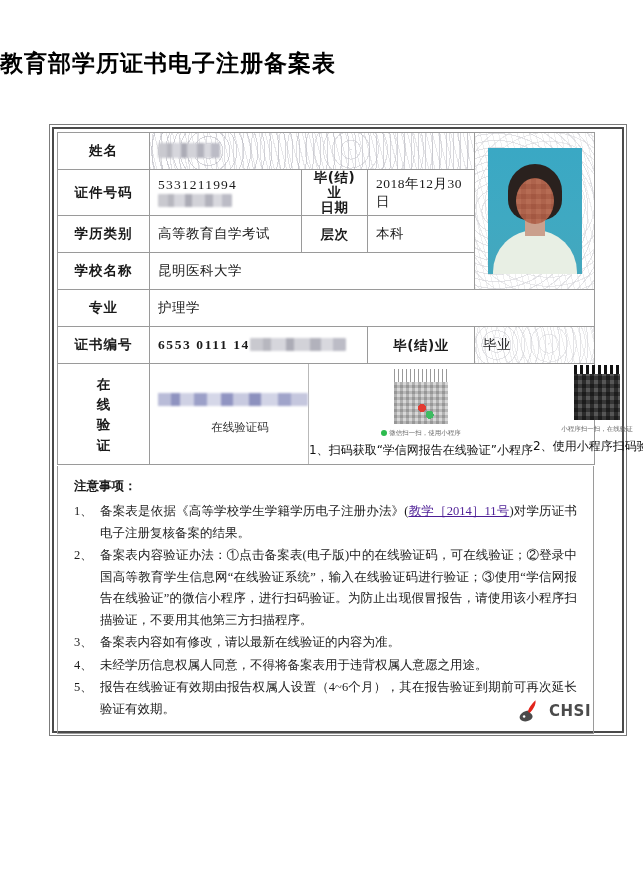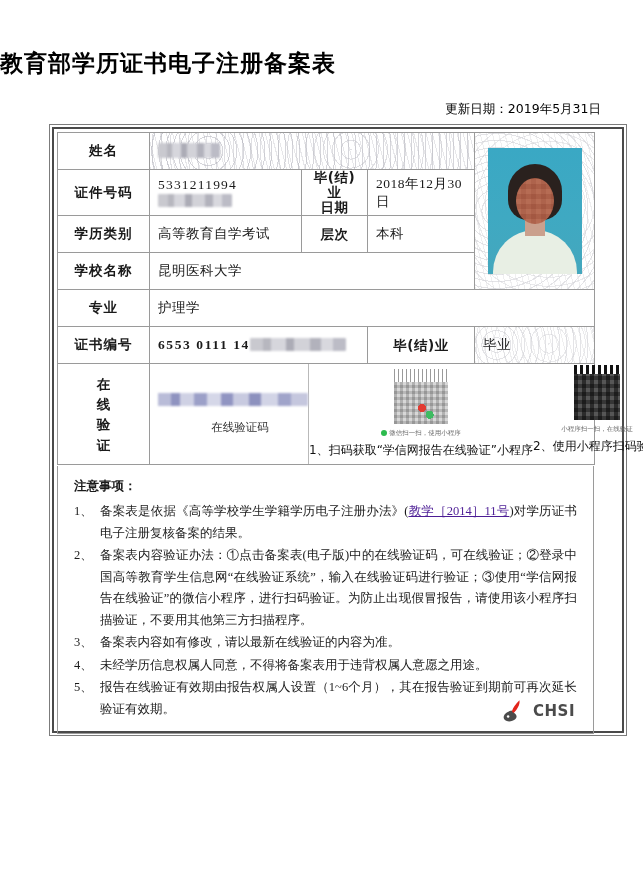--- a/index.html
+++ b/index.html
@@ -229,38 +229,37 @@
     font-family:"DejaVu Sans","Liberation Sans",sans-serif;
     font-weight:bold;font-size:12.5px;margin-bottom:6px;
   }
   .note{
     display:flex;font-size:12.5px;line-height:1.72;margin-bottom:1px;
   }
   .note-num{width:26px;flex:0 0 26px;text-align:left;}
   .note-txt{flex:1;text-align:justify;}
   .note-link{color:#4c1d95;text-decoration:underline;}
   .chsi{
-    position:absolute;right:18px;bottom:10px;
+    position:absolute;right:2px;bottom:10px;
     display:flex;align-items:center;gap:5px;
   }
   .chsi-bird{
     width:26px;height:24px;position:relative;
   }
   .chsi-text{
     font-family:"DejaVu Sans","Liberation Sans",sans-serif;
     font-weight:bold;font-size:15px;color:#4b4b4b;letter-spacing:.5px;
   }
 </style>
 </head>
 <body>
 
 <div class="page">
 
   <div class="title">教育部学历证书电子注册备案表</div>
-  <div class="update-date">更新日期：2019年5月31日</div>
 
   <div class="frame">
     <div class="frame-inner">
 
       <table class="tbl">
         <colgroup>
           <col style="width:92px">
             <col style="width:152px">
           <col style="width:66px">
             <col style="width:107px">
@@ -379,21 +378,21 @@
           <span class="note-txt">备案表内容如有修改，请以最新在线验证的内容为准。</span>
         </div>
 
         <div class="note">
           <span class="note-num">4、</span>
           <span class="note-txt">未经学历信息权属人同意，不得将备案表用于违背权属人意愿之用途。</span>
         </div>
 
         <div class="note">
           <span class="note-num">5、</span>
-          <span class="note-txt">报告在线验证有效期由报告权属人设置（1~6个月），其在报告验证到期前可再次延长验证有效期。</span>
+          <span class="note-txt">报告在线验证有效期由报告权属人设置（4~6个月），其在报告验证到期前可再次延长验证有效期。</span>
         </div>
 
         <div class="chsi">
           <span class="chsi-bird">
             <svg width="26" height="24" viewBox="0 0 26 24" aria-hidden="true">
               <path d="M17.5 1.2 C13.6 4.8 11.2 8.4 10.0 12.0 C9.4 13.8 9.2 15.2 9.3 16.4 C10.9 15.0 12.6 13.2 14.3 10.9 C16.6 7.8 18.0 4.6 17.5 1.2 Z" fill="#e2241b"></path>
               <path d="M9.6 11.5 C6.4 12.2 4.0 13.6 2.6 15.6 C1.2 17.6 1.3 19.6 2.9 21.0 C4.6 22.5 7.6 22.8 10.4 21.8 C13.0 20.9 14.6 19.2 14.6 17.4 C14.6 15.6 13.0 14.0 10.6 13.2 C10.2 12.6 9.9 12.0 9.6 11.5 Z" fill="#4b4b4b"></path>
               <circle cx="6.1" cy="17.6" r="1.25" fill="#ffffff"></circle>
             </svg>
           </span>

